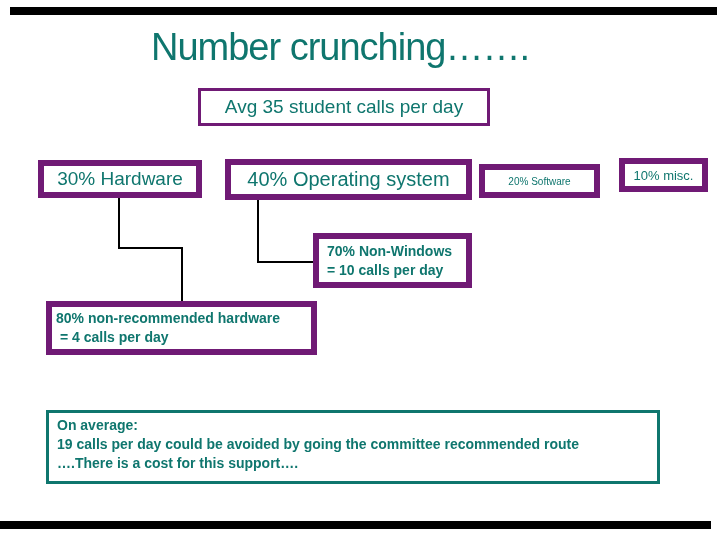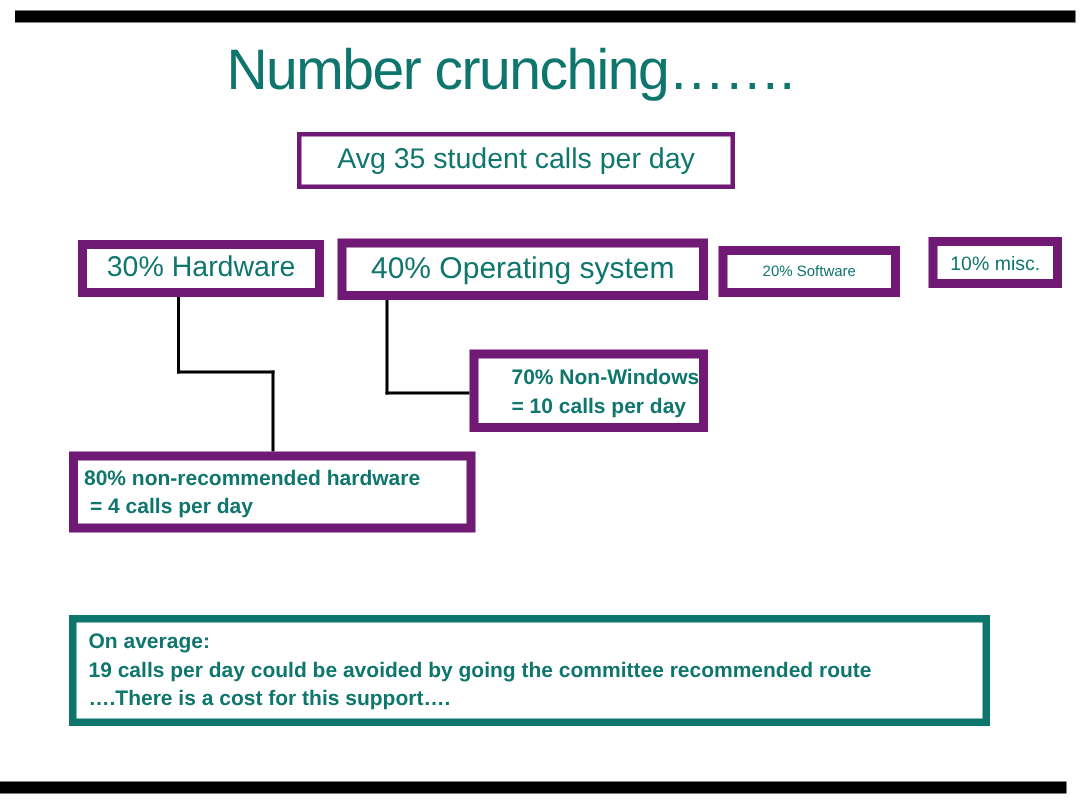--- a/index.html
+++ b/index.html
@@ -14,34 +14,34 @@
   #title{
     position:absolute;left:0;top:26px;width:680px;text-align:center;
     font-size:38px;letter-spacing:-1px;white-space:nowrap;
   }
   .box{
     position:absolute;background:#fff;border:6px solid #701a75;
     display:flex;align-items:center;justify-content:center;
     white-space:nowrap;box-sizing:border-box;
   }
   #avg-box{left:198px;top:88px;width:292px;height:38px;border-width:3px;font-size:19px;}
-  #box-hardware{left:52px;top:160px;width:164px;height:38px;font-size:19px;}
+  #box-hardware{left:38px;top:160px;width:164px;height:38px;font-size:19px;}
   #box-os{left:225px;top:159px;width:247px;height:41px;font-size:20px;}
   #box-software{left:479px;top:164px;width:121px;height:34px;font-size:10px;}
   #box-misc{left:619px;top:158px;width:89px;height:34px;font-size:13px;}
   .two-line{
     flex-direction:column;align-items:flex-start;justify-content:center;
     font-size:14px;font-weight:600;line-height:19px;
   }
-  #box-nonwindows{left:313px;top:233px;width:159px;height:55px;padding-left:22px;}
+  #box-nonwindows{left:313px;top:233px;width:159px;height:55px;padding-left:8px;}
   #box-nonrec{left:46px;top:301px;width:271px;height:54px;padding-left:4px;}
   #box-nonrec .indent{padding-left:4px;}
   #summary-box{
     position:absolute;left:46px;top:410px;width:614px;height:74px;
-    border:5px solid #0f766e;box-sizing:border-box;background:#fff;
+    border:3px solid #0f766e;box-sizing:border-box;background:#fff;
     font-size:14px;font-weight:700;line-height:19px;padding:3px 8px;
   }
   #summary-line3{text-align:left;}
   .line{position:absolute;background:#000;}
   
   #conn1-v1{left:118px;top:198px;width:2px;height:51px;}
   #conn1-h1{left:118px;top:247px;width:65px;height:2px;}
   #conn1-v2{left:181px;top:247px;width:2px;height:56px;}
   
   #conn2-v1{left:257px;top:200px;width:2px;height:63px;}

